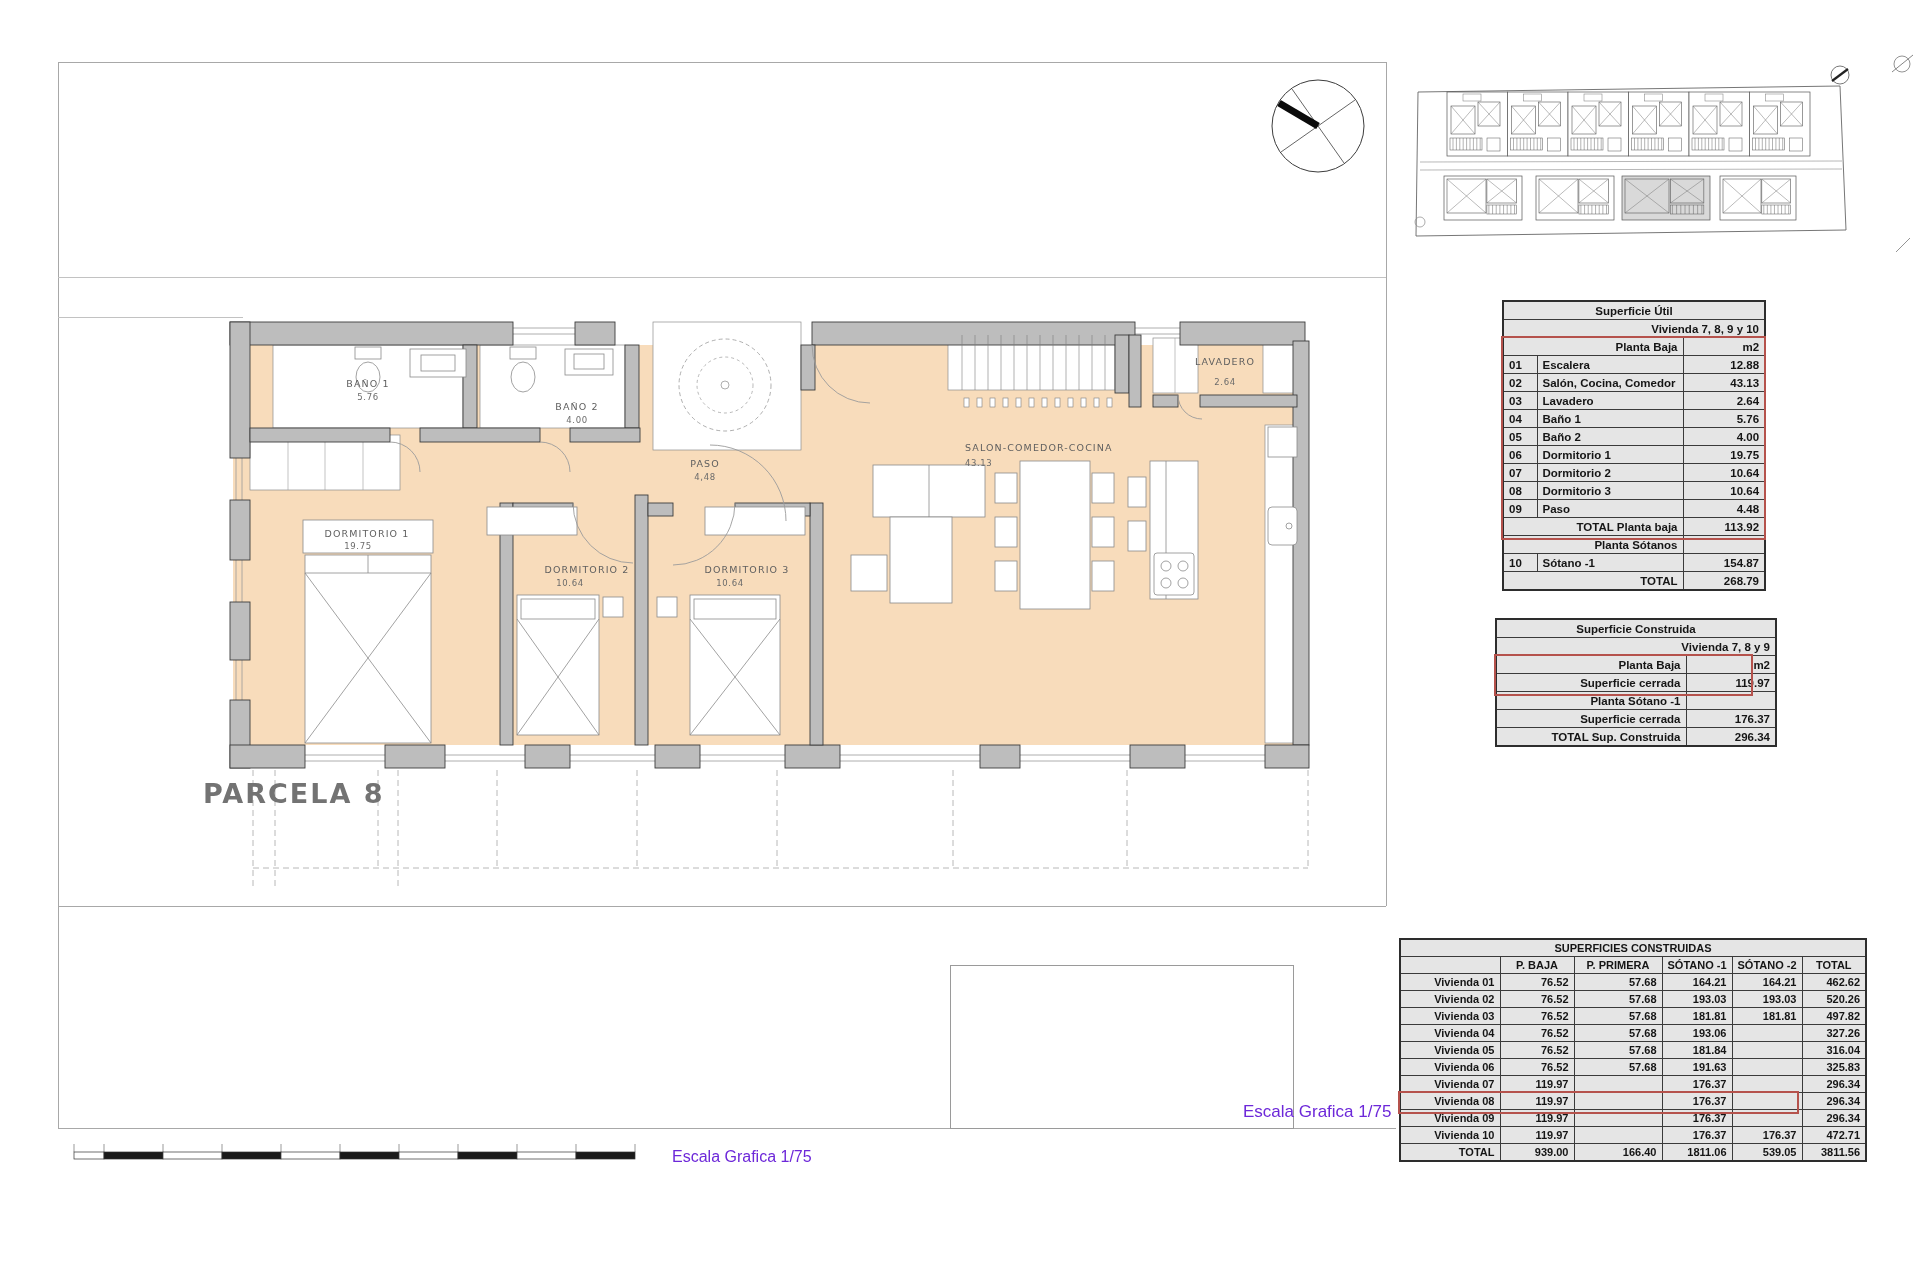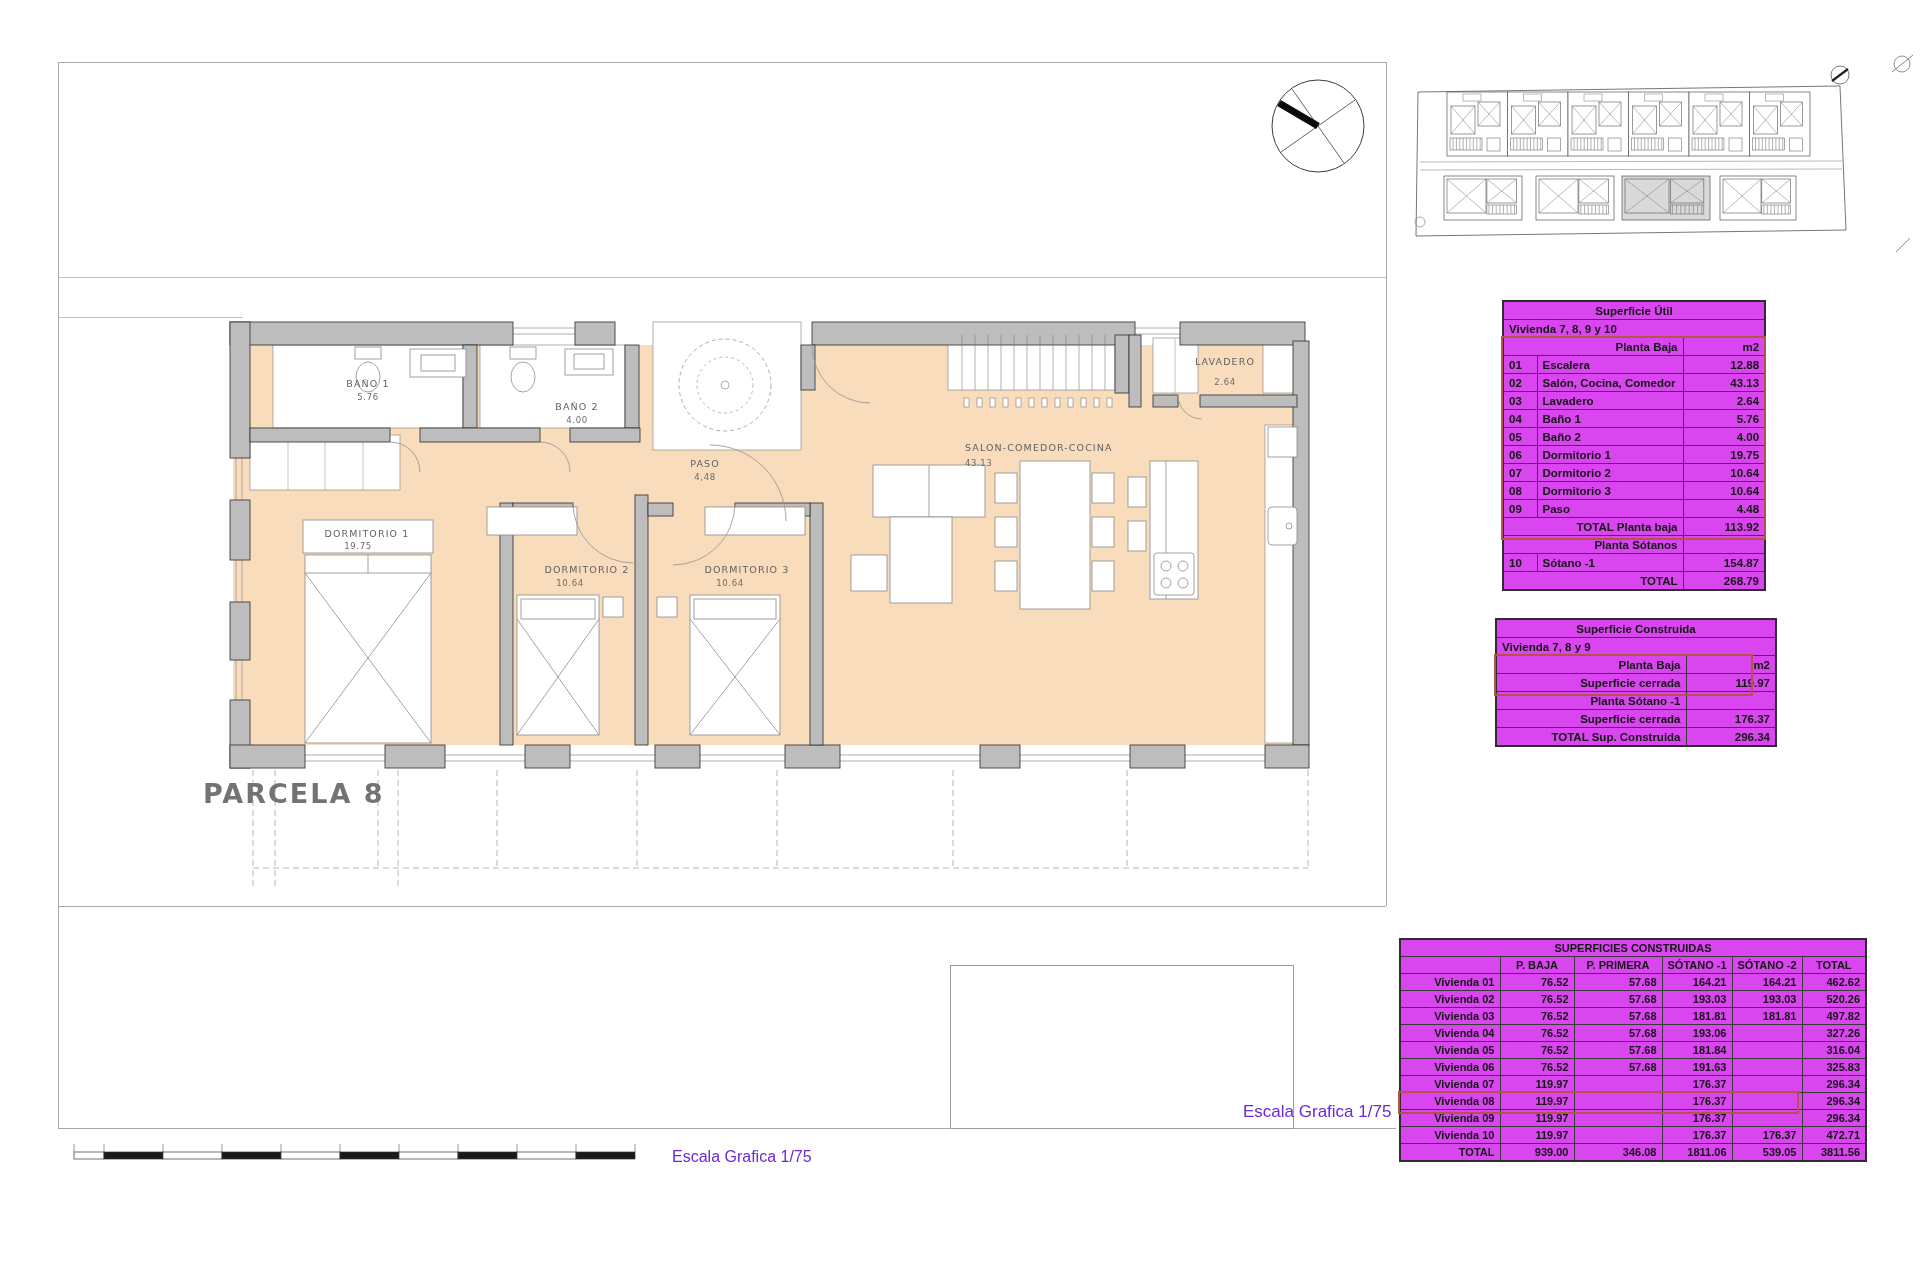--- a/index.html
+++ b/index.html
@@ -5,26 +5,26 @@
   html,body{margin:0;padding:0;}
   body{width:1920px;height:1280px;position:relative;background:#ffffff;
        font-family:"Liberation Sans",sans-serif;overflow:hidden;}
   .abs{position:absolute;}
   .hline{position:absolute;height:1px;background:#a8a8a8;}
   .vline{position:absolute;width:1px;background:#a8a8a8;}
   .faint{background:#c2c2c2;}
 
   
   .tblwrap{position:absolute;background:#fff;}
-  table.dtbl{border-collapse:collapse;width:100%;table-layout:fixed;background:#d946ef;
+  table.dtbl{border-collapse:collapse;width:100%;table-layout:fixed;background:#e5e5e5;
              border:2px solid #2d2d2d;}
   table.dtbl td{border:1px solid #3a3a3a;font-size:11.5px;font-weight:bold;color:#151515;
                 padding:1px 5px;height:15px;white-space:nowrap;overflow:hidden;}
   td.t-title{font-size:15.5px;text-align:center;height:21px;}
-  td.t-sub{font-size:14.5px;text-align:left;height:19px;margin-top:45px;}
+  td.t-sub{font-size:14.5px;text-align:right;height:19px;margin-top:45px;}
   td.c-num{text-align:left;}
   td.c-name{text-align:left;}
   td.c-label{text-align:right;}
   td.c-val{text-align:right;}
   #t-sup table.dtbl td{font-size:11px;height:14px;}
   #t-sup td.t-title{font-size:12.5px;height:15px;}
   #t-sup td.c-head{text-align:center;font-size:11.5px;height:16px;}
   .red-box{position:absolute;border:2px solid #b5524c;pointer-events:none;z-index:6;}
 
   
@@ -728,21 +728,21 @@
           <td class="c-label">Vivienda 10</td>
           <td class="c-val">119.97</td>
           <td class="c-val"></td>
           <td class="c-val">176.37</td>
           <td class="c-val">176.37</td>
           <td class="c-val">472.71</td>
         </tr>
         <tr>
           <td class="c-label">TOTAL</td>
           <td class="c-val">939.00</td>
-          <td class="c-val">346.08</td>
+          <td class="c-val">166.40</td>
           <td class="c-val">1811.06</td>
           <td class="c-val">539.05</td>
           <td class="c-val">3811.56</td>
         </tr>
       </tbody>
   </table>
 <div class="red-box" style="left: -1px; right: -2px; top: 153px; height: 19px;"></div>
   </div>
 
 </body></html>

